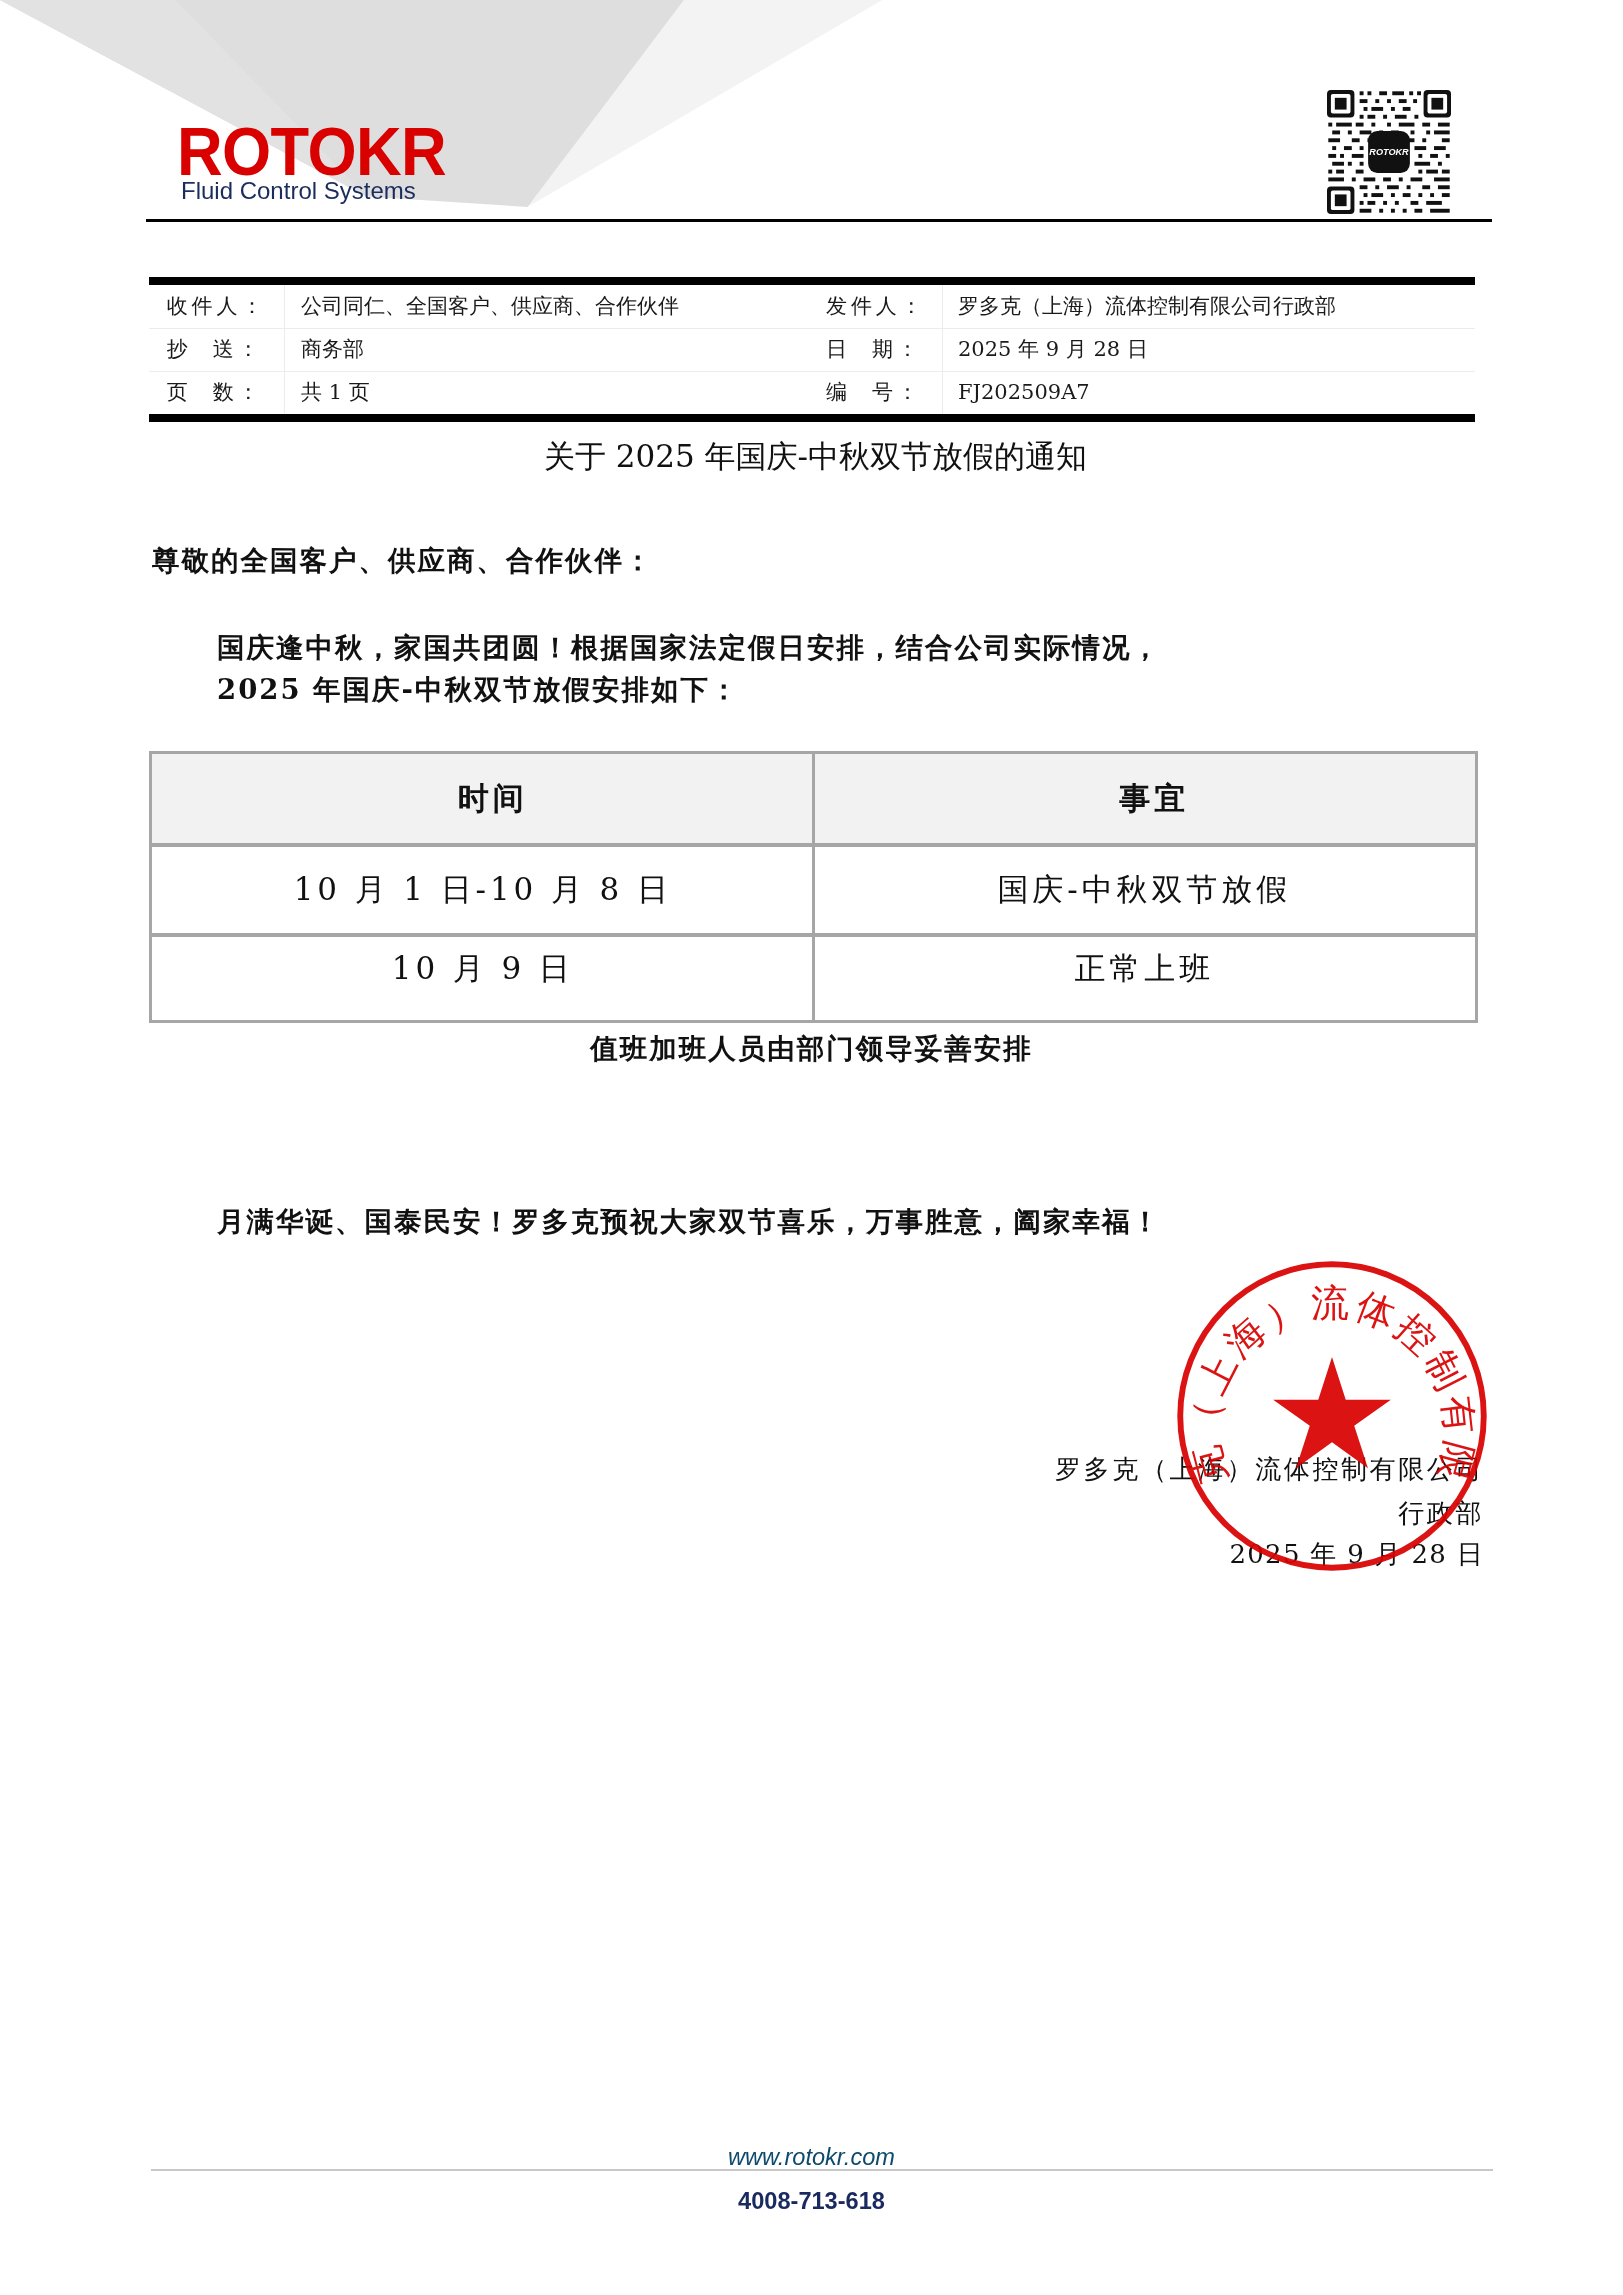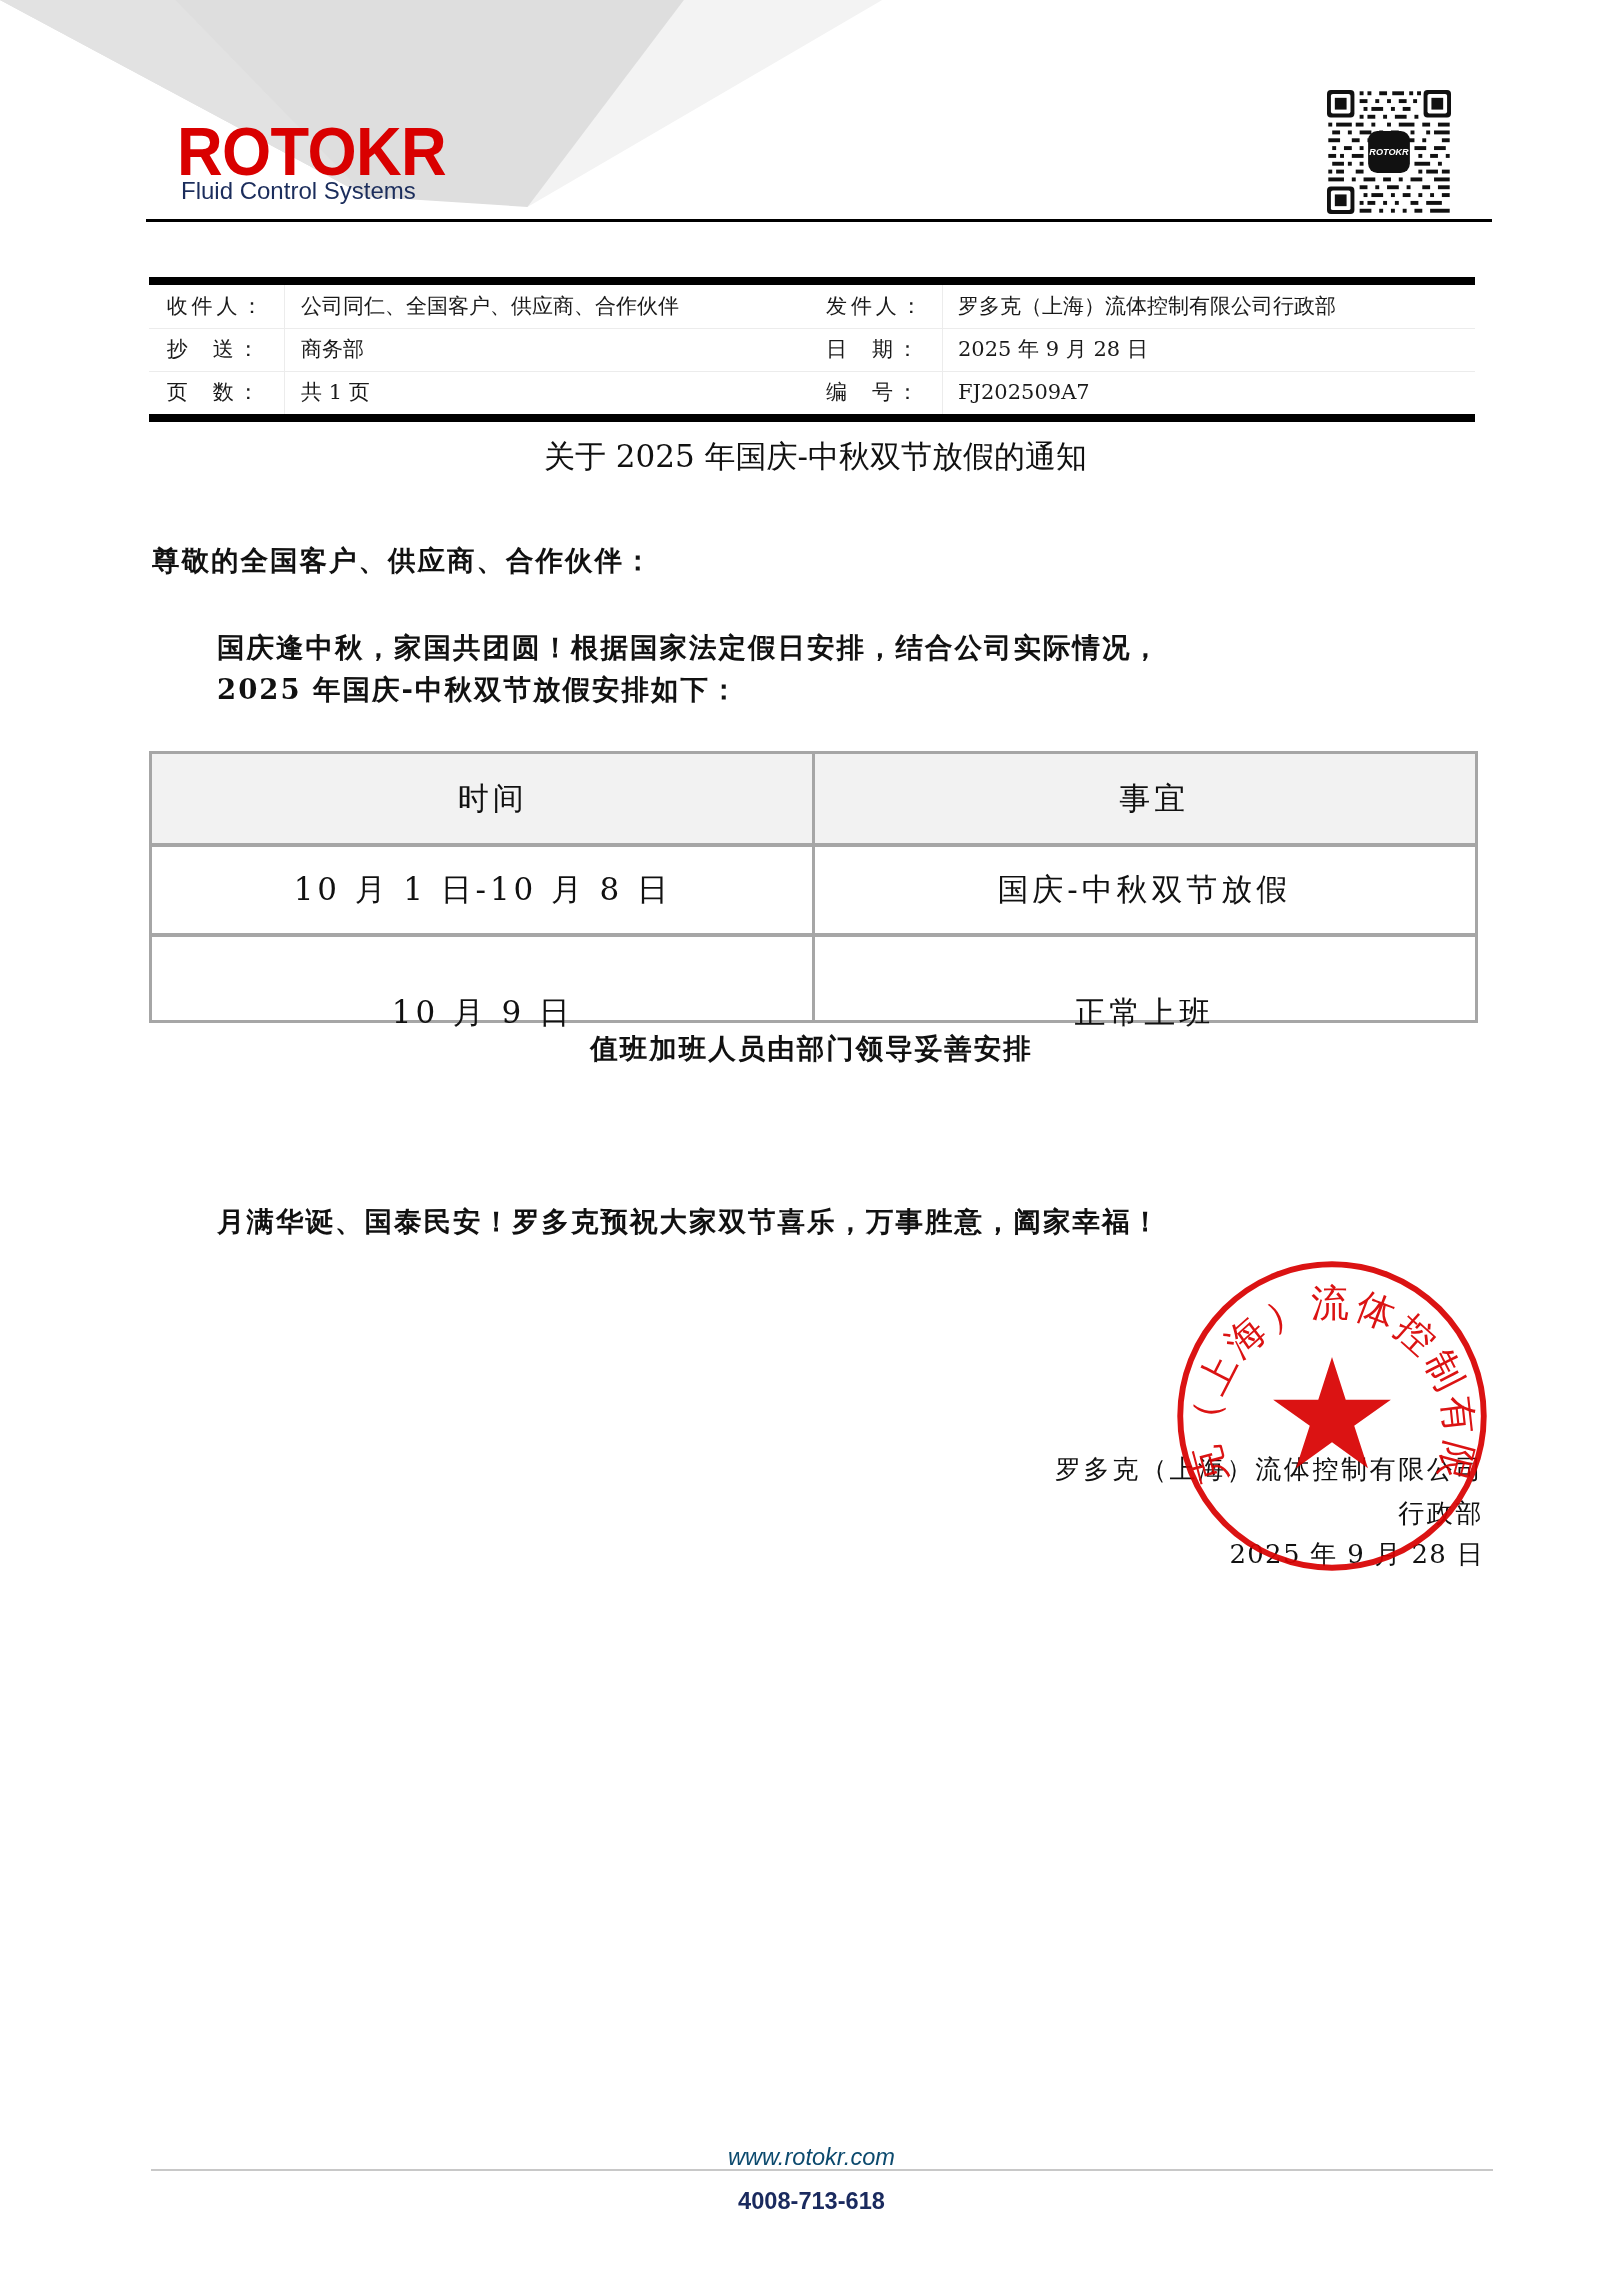--- a/index.html
+++ b/index.html
@@ -35,24 +35,24 @@
            padding-left:4px; }
   .greeting { left:152px; top:541px; font-size:27.5px; line-height:38px; font-weight:bold; letter-spacing:2px; z-index:2; }
   .para { left:217px; top:626px; font-size:27.5px; line-height:42px; font-weight:bold; letter-spacing:2px; z-index:2; }
   .sched-wrap { position:absolute; left:149px; top:751px; width:1329px; height:272px;
                 border:3.9px solid #a6a6a6; box-sizing:border-box; z-index:2; }
   .sched-row { position:absolute; left:0; width:100%; display:flex; }
   .sched-cell { flex:1; display:flex; align-items:center; justify-content:center; font-size:31px;
                 letter-spacing:3.9px; color:#111; }
   .sched-row.header { top:0; height:89px; background:#f2f2f2; }
   .sched-row.r1 { top:93px; height:86px;border-radius:32px; }
-  .sched-row.r2 { top:183px; height:64px;margin-top:44px; }
+  .sched-row.r2 { top:183px; height:64px; }
   .sched-hsep { position:absolute; left:0; width:100%; height:3.9px; background:#a6a6a6; }
   .sched-vsep { position:absolute; top:0; left:660px; width:3.3px; height:100%; background:#a6a6a6; }
-  .sched-row.header .sched-cell { font-weight:normal;padding-left:20px; }
+  .sched-row.header .sched-cell { font-weight:bold;padding-left:20px; }
 
   .note { left:0; width:1623px; top:1029px; text-align:center; font-size:27.5px; line-height:38px; font-weight:bold; letter-spacing:2px; z-index:2; }
 
   .wishes { left:217px; top:1202px; font-size:27.5px; line-height:38px; font-weight:bold; letter-spacing:2px; z-index:2; }
 
   .sig { right:139px; text-align:right; font-size:26px; line-height:35px; letter-spacing:2.6px; z-index:2; white-space:nowrap; }
   .sig.company { top:1452px; }
   .sig.dept { top:1496px; }
   .sig.date { top:1537px; letter-spacing:1.3px; }
 

